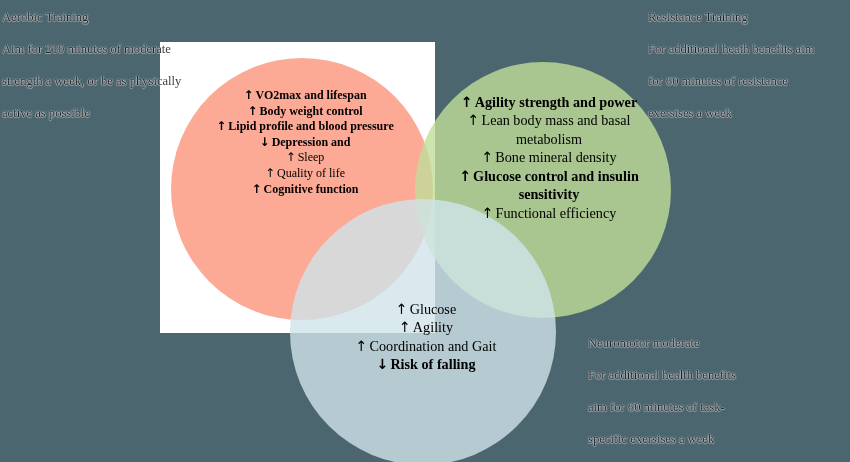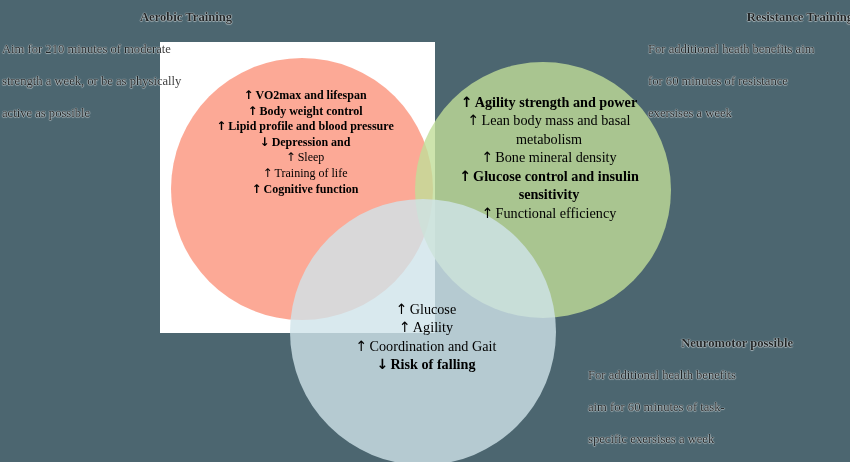--- a/index.html
+++ b/index.html
@@ -90,22 +90,21 @@
     line-height: 2.55;
     opacity: 0.86;
     text-shadow:
        0 0 1px rgba(255,255,255,0.75),
        0.6px 0 1px rgba(255,255,255,0.55),
       -0.6px 0 1px rgba(255,255,255,0.55),
        0 0.6px 1px rgba(255,255,255,0.45);
     filter: blur(0.18px);
   }
   .outer-caption .title {
-    font-weight: 700;
-    text-align: right;
+    font-weight: 400;
   }
 
   #caption-aerobic {
     left: 2px;
     top: 1px;
     width: 230px;
   }
   #caption-resistance {
     left: 648px;
     top: 1px;
@@ -146,21 +145,21 @@
     <div class="row">
       <span class="arrow">↑</span><span class="b">Lipid profile and blood pressure</span>
     </div>
     <div class="row">
       <span class="arrow">↓</span><span class="b">Depression and</span>
     </div>
     <div class="row">
       <span class="arrow-light">↑</span><span class="n">Sleep</span>
     </div>
     <div class="row">
-      <span class="arrow-light">↑</span><span class="n">Training of life</span>
+      <span class="arrow-light">↑</span><span class="n">Quality of life</span>
     </div>
     <div class="row">
       <span class="arrow">↑</span><span class="b">Cognitive function</span>
     </div>
   </div>
 
   <div class="circle-text" id="resistance-list">
     <div class="row">
       <span class="arrow">↑</span><span class="b">Agility strength and power</span>
     </div>
@@ -201,19 +200,19 @@
   </div>
 
   <div class="outer-caption" id="caption-resistance">
     <div class="title">Resistance Training</div>
     <div>For additional heath benefits aim</div>
     <div>for 60 minutes of resistance</div>
     <div>exersises a week</div>
   </div>
 
   <div class="outer-caption" id="caption-neuromotor">
-    <div class="title">Neuromotor possible</div>
+    <div class="title">Neuromotor moderate</div>
     <div>For additional health benefits</div>
     <div>aim for 60 minutes of task-</div>
     <div>specific exersises a week</div>
   </div>
 
 </div>
 
 </body></html>

